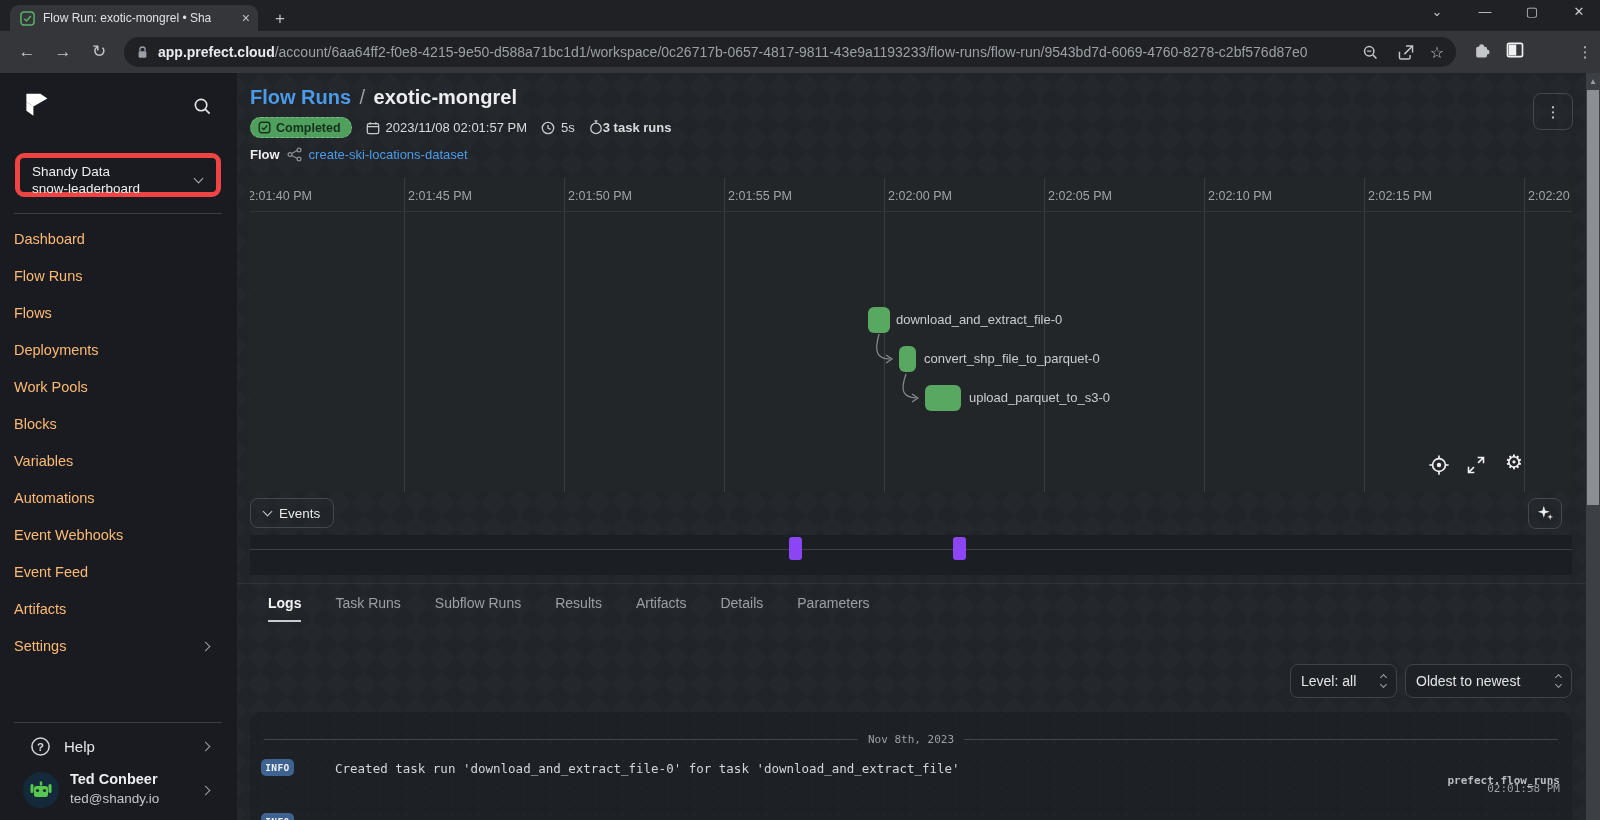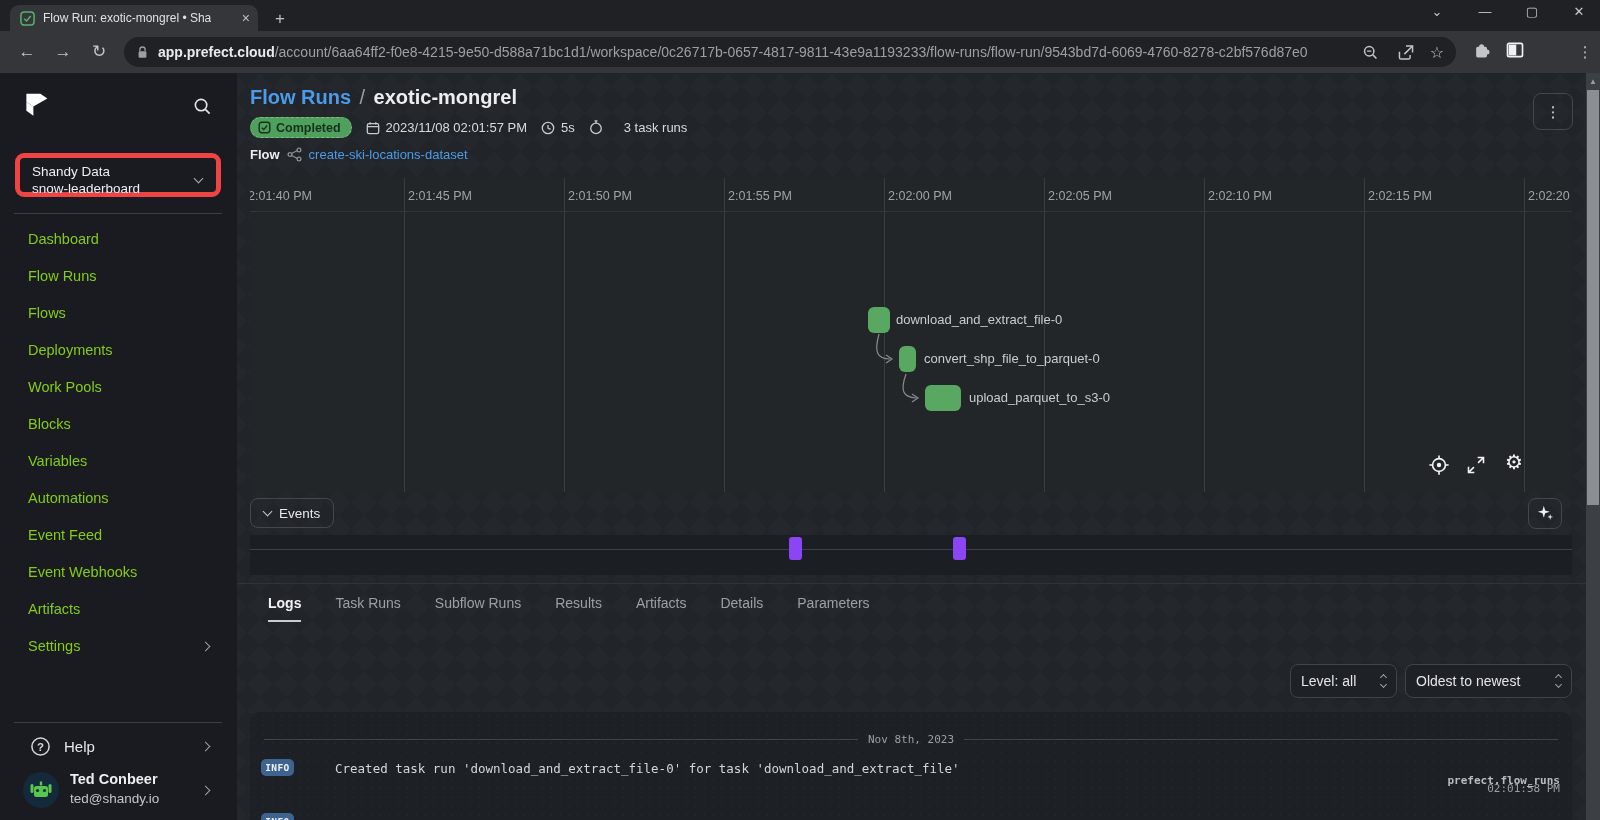--- a/index.html
+++ b/index.html
@@ -23,21 +23,21 @@
   .urlbar { position:absolute; top:6px; left:124px; width:1332px; height:30px; background:#202124;
             border-radius:15px; display:flex; align-items:center; padding:0 12px; overflow:hidden; }
   .url { font-size:14px; white-space:nowrap; overflow:hidden; color:#9aa0a6; flex:1; }
   .url b { color:#e8eaed; font-weight:bold; }
   .toolicon { position:absolute; top:9px; width:24px; height:24px; }
 
   
   .app { position:absolute; top:73px; left:0; width:1600px; height:747px; background:#212429; }
   .pattern { background-image:conic-gradient(from 45deg, rgba(255,255,255,0.016) 0 25%, transparent 25% 50%, rgba(255,255,255,0.016) 50% 75%, transparent 75%); background-size:26px 26px; }
   .sidebar { position:absolute; top:0; left:0; width:237px; height:747px; background:#191b20; }
-  .navitem { height:37px; line-height:37px; padding-left:28px; color:#84cc16; font-size:14.5px; cursor:pointer; }
+  .navitem { height:37px; line-height:37px; padding-left:14px; color:#fdba74; font-size:14.5px; cursor:pointer; }
   .chev { display:inline-block; width:7px; height:7px; border-right:1.7px solid currentColor; border-bottom:1.7px solid currentColor; }
   .chev.down { transform:rotate(45deg); } .chev.right { transform:rotate(-45deg); }
   .divider-h { position:absolute; height:1px; background:#3a3d43; }
 
   .main { position:absolute; top:0; left:237px; width:1349px; height:747px; }
 
   
   .crumb { font-size:20px; font-weight:bold; }
   .badge { display:inline-flex; align-items:center; gap:5px; background:#4fa05d; color:#16301d;
            font-size:12.5px; font-weight:bold; height:21px; padding:0 10px 0 7px; border-radius:11px;
@@ -189,22 +189,22 @@
 
       <div class="abs" style="left:0; top:148px; width:237px;">
         <div class="navitem">Dashboard</div>
         <div class="navitem">Flow Runs</div>
         <div class="navitem">Flows</div>
         <div class="navitem">Deployments</div>
         <div class="navitem">Work Pools</div>
         <div class="navitem">Blocks</div>
         <div class="navitem">Variables</div>
         <div class="navitem">Automations</div>
+        <div class="navitem">Event Webhooks</div>
         <div class="navitem">Event Feed</div>
-        <div class="navitem">Event Webhooks</div>
         <div class="navitem">Artifacts</div>
         <div class="navitem">
           <span>Settings</span>
           <i class="chev right abs" style="right:28px; margin-top:15px; color:#9aa0a6;"></i>
         </div>
       </div>
 
       <div class="divider-h" style="left:14px; top:649px; width:208px;"></div>
 
       <div class="abs" style="left:0; top:656px; width:237px; height:36px;">
@@ -263,21 +263,21 @@
             </svg>
           <span>2023/11/08 02:01:57 PM</span>
         </span>
         <span class="meta" style="display:inline-flex; align-items:center; gap:6px;">
           <svg width="14" height="14" viewBox="0 0 16 16">
               <circle cx="8" cy="8" r="6.5" fill="none" stroke="#c6cacd" stroke-width="1.5"></circle>
               <path d="M8 4.5 V8 L11 9.5" fill="none" stroke="#c6cacd" stroke-width="1.5"></path>
             </svg>
           <span>5s</span>
         </span>
-        <span class="meta" style="display:inline-flex; align-items:center; gap:21px;">
+        <span class="meta" style="display:inline-flex; align-items:center; gap:0;font-weight:bold;">
           <svg width="14" height="15" viewBox="0 0 16 17">
               <circle cx="8" cy="9.5" r="6" fill="none" stroke="#c6cacd" stroke-width="1.5"></circle>
               <path d="M8 1 V3.5 M6.3 1 h3.4" stroke="#c6cacd" stroke-width="1.5"></path>
             </svg>
           <span>3 task runs</span>
         </span>
       </div>
 
       <div class="abs" style="left:13px; top:74px; display:flex; align-items:center; gap:7px;">
         <span style="color:#eceef0; font-size:13px; font-weight:bold;">Flow</span>

